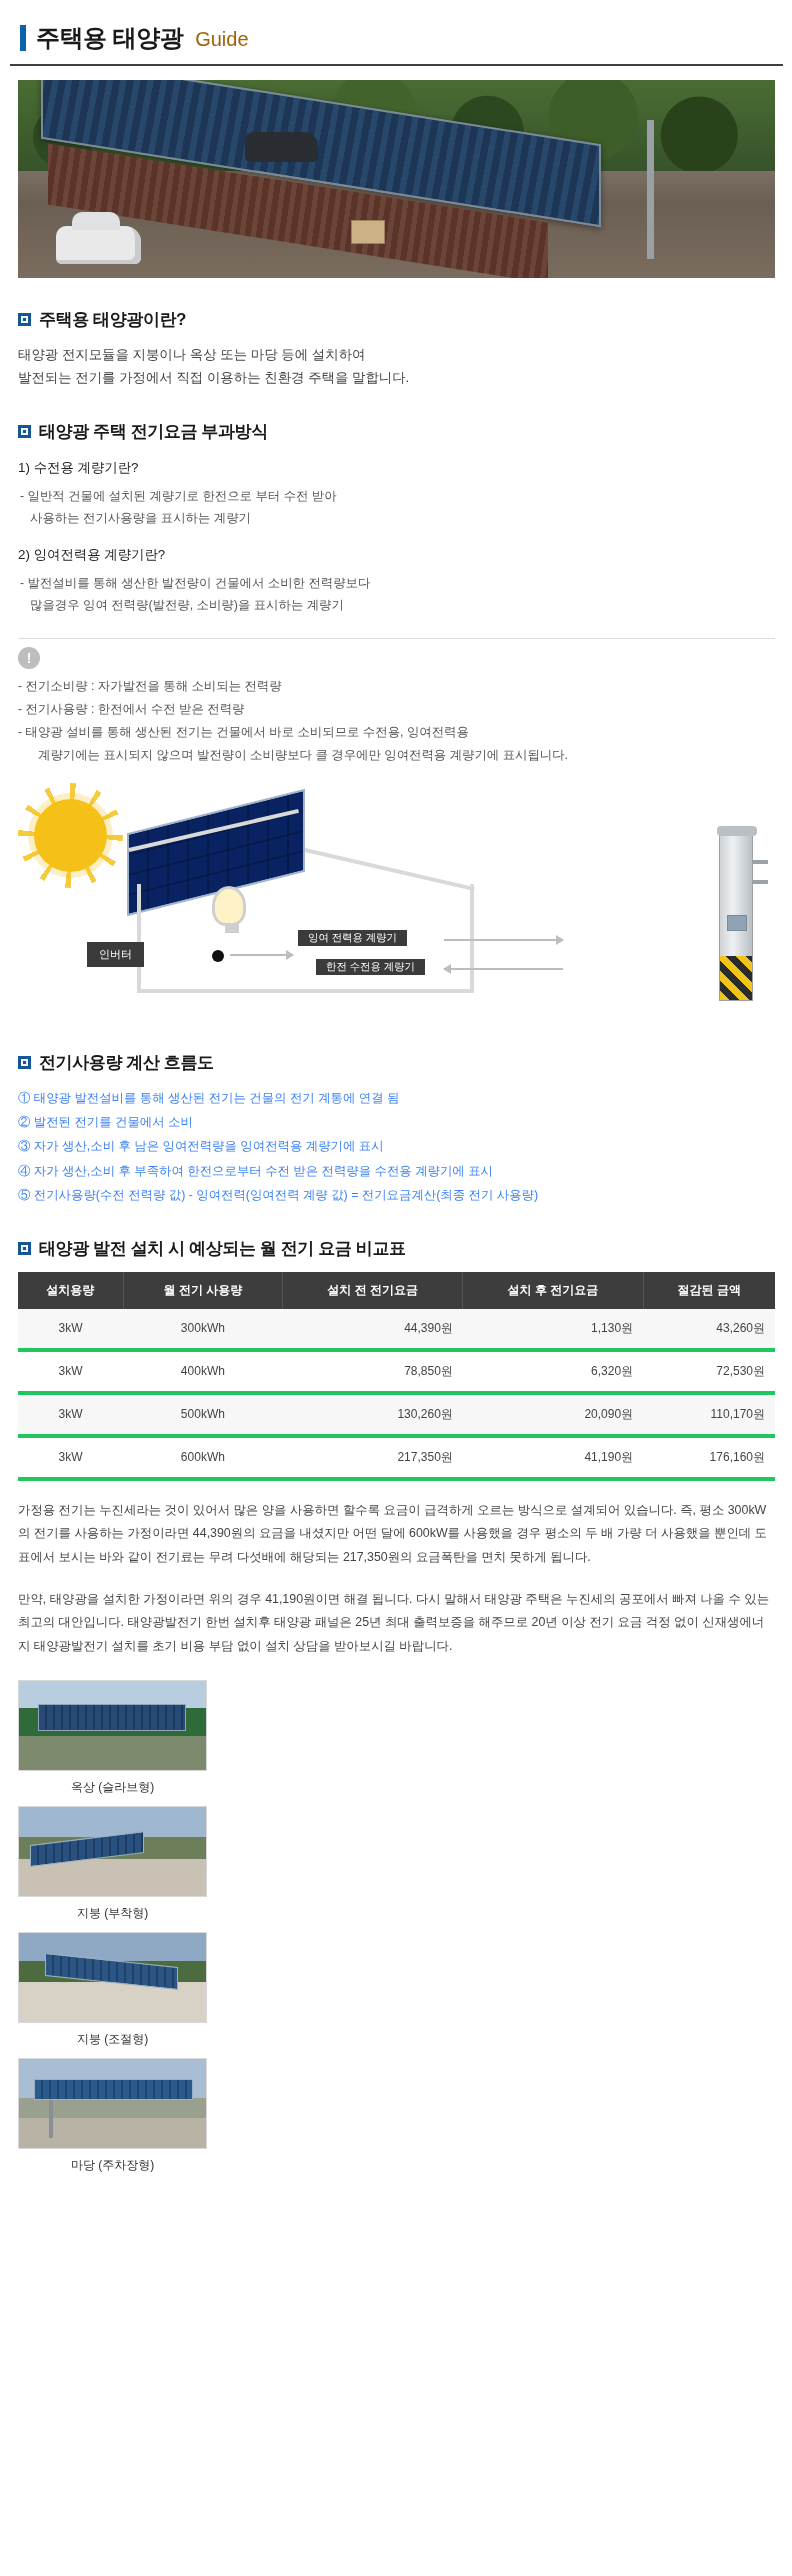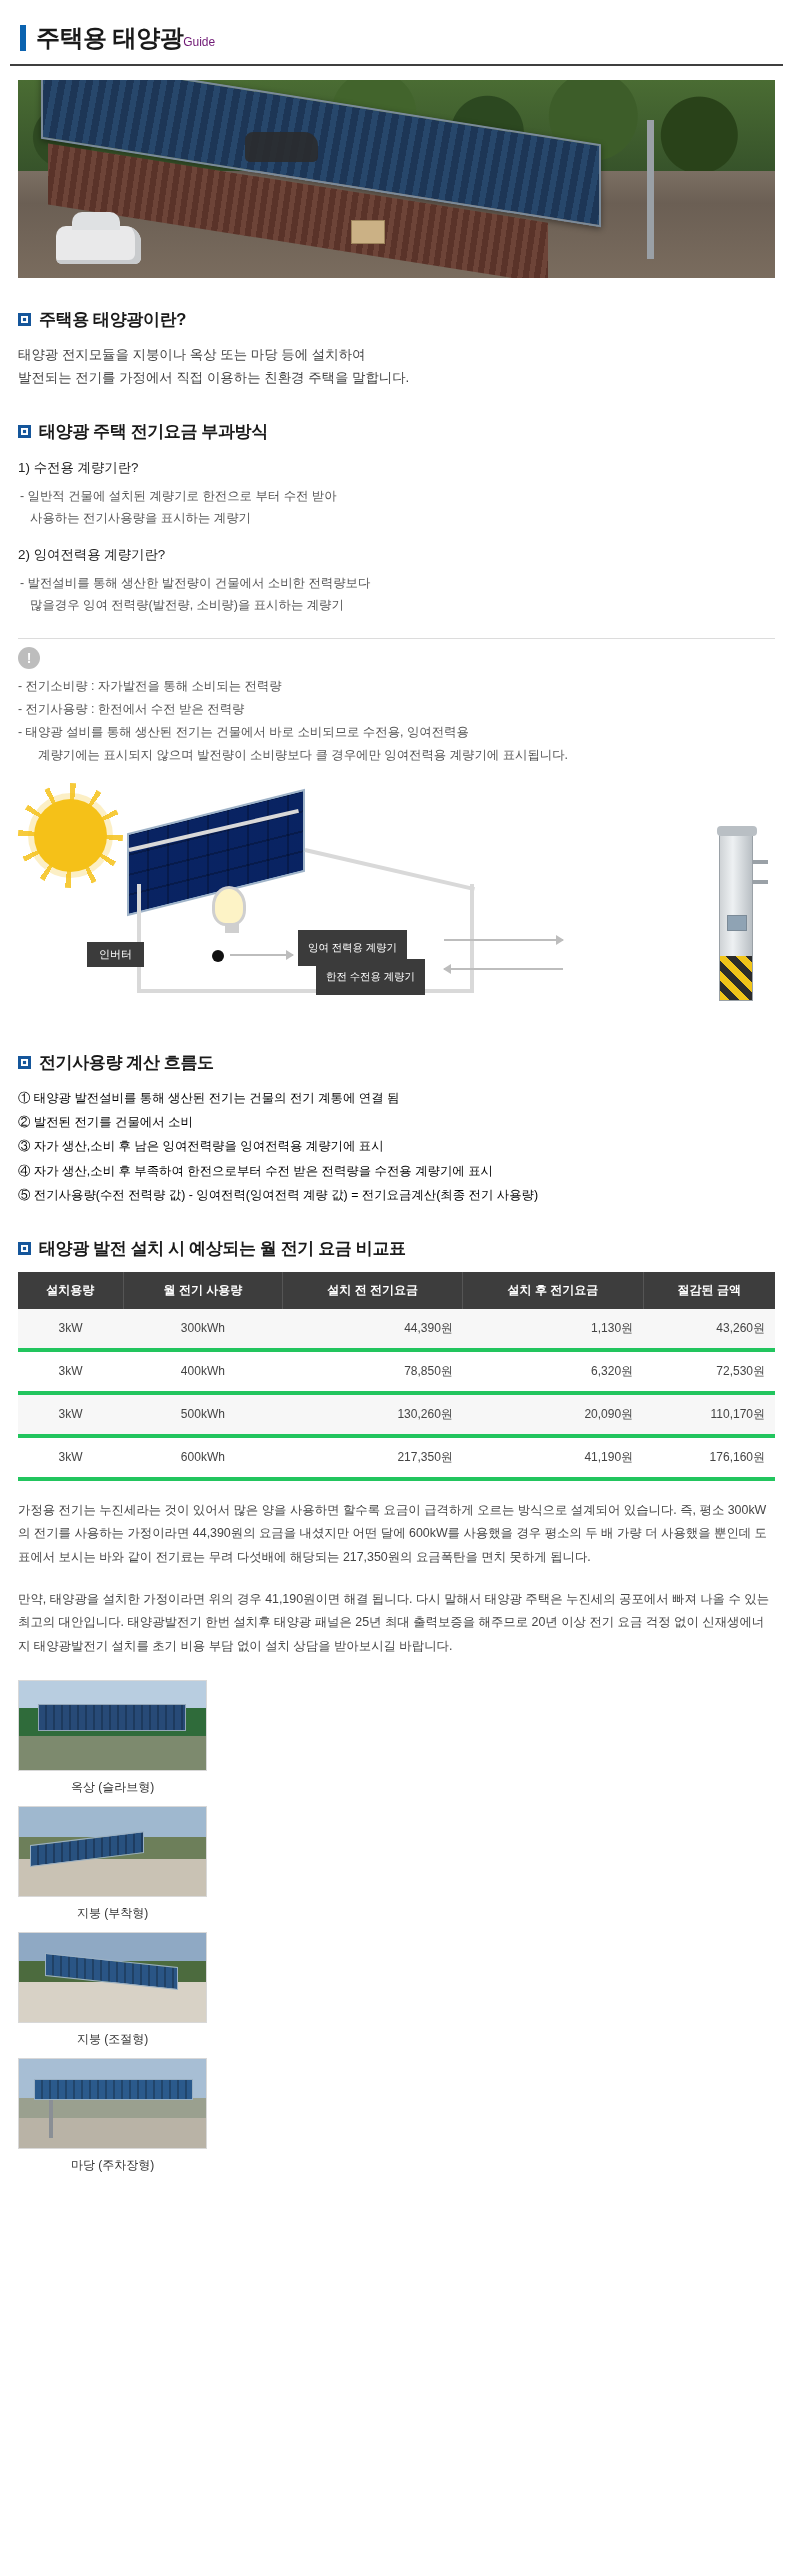--- a/index.html
+++ b/index.html
@@ -34,22 +34,23 @@
     margin-right: 10px;
     align-self: center;
   }
   .header-title {
     font-size: 24px;
     font-weight: bold;
     color: #1a1a1a;
     letter-spacing: -0.5px;
   }
   .header-sub {
-    font-size: 12px;
-    color: #701a75;
+    font-size: 20px;
+    color: #a16207;
+    margin-left: 12px;
     font-weight: normal;
   }
   
   .hero {
     margin: 14px 18px 0 18px;
     height: 198px;
     position: relative;
     overflow: hidden;
     background: linear-gradient(180deg,#4e6e3c 0%, #3c5a2e 55%, #6e5a40 100%);
   }
@@ -217,21 +218,21 @@
     position: absolute; left: 69px; top: 149px;
     background: #3b3b3b; color: #fff; font-size: 11px;
     padding: 5px 12px;
   }
   .node {
     position: absolute; left: 194px; top: 157px; width: 12px; height: 12px;
     background: #111; border-radius: 50%;
   }
   .meter-box {
     position: absolute; background: #3b3b3b; color: #fff;
-    font-size: 10.4px; padding: 11px 10px; white-space: nowrap;
+    font-size: 10.4px; padding: 1px 10px; white-space: nowrap;
   }
   .meter-1 { left: 280px; top: 137px; }
   .meter-2 { left: 298px; top: 166px; text-align: center; }
   .pole {
     position: absolute; right: 22px; top: 40px; width: 34px; height: 168px;
     background: linear-gradient(90deg,#cfd3d6,#eef1f3 40%,#b9bfc4);
     border: 1px solid #9aa1a7;
   }
   .pole .cap {
     position:absolute; left:-3px; top:-8px; width:40px; height:10px;
@@ -258,21 +259,21 @@
     border-top: 5px solid transparent;
     border-bottom: 5px solid transparent;
   }
   .arrow.left:after {
     right:auto; left:-1px;
     border-left: none; border-right: 8px solid #bdbdbd;
   }
   
   .flow-list {
     margin: 6px 18px 0 18px;
-    font-size: 12.4px; line-height: 1.95; color: #000000;
+    font-size: 12.4px; line-height: 1.95; color: #3b82f6;
   }
   
   .table-wrap { margin: 12px 18px 0 18px; }
   table.cmp {
     width: 100%; border-collapse: collapse; font-size: 12px;
   }
   table.cmp thead th {
     background: #3d3d3d; color: #fff; font-weight: bold;
     padding: 10px 6px; border-right: 1px solid #555;
     font-size: 12px;

